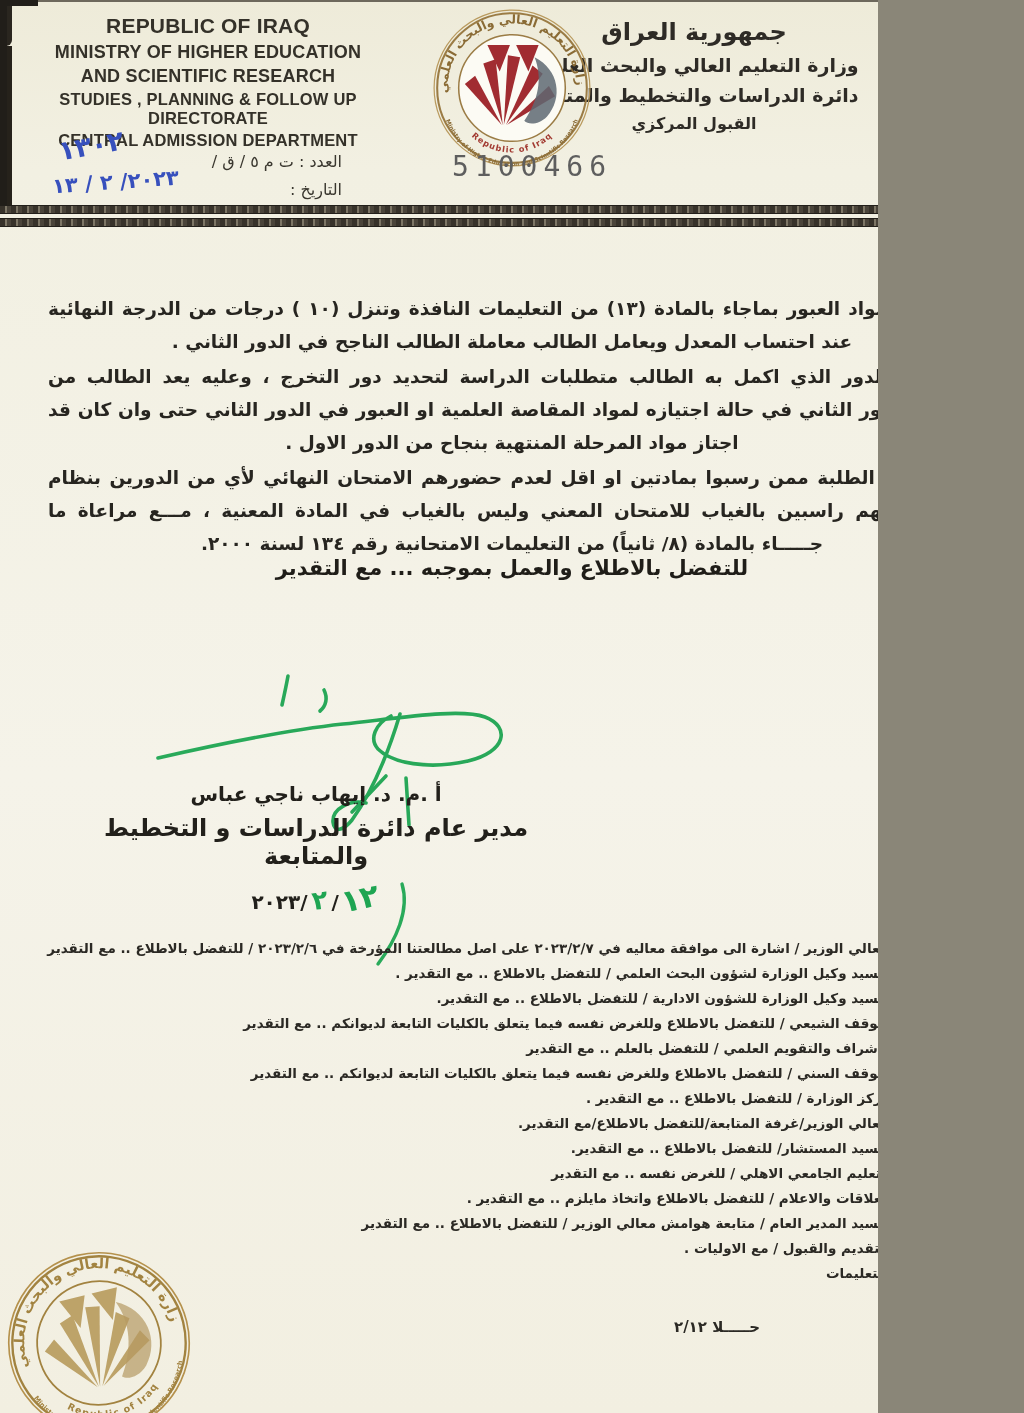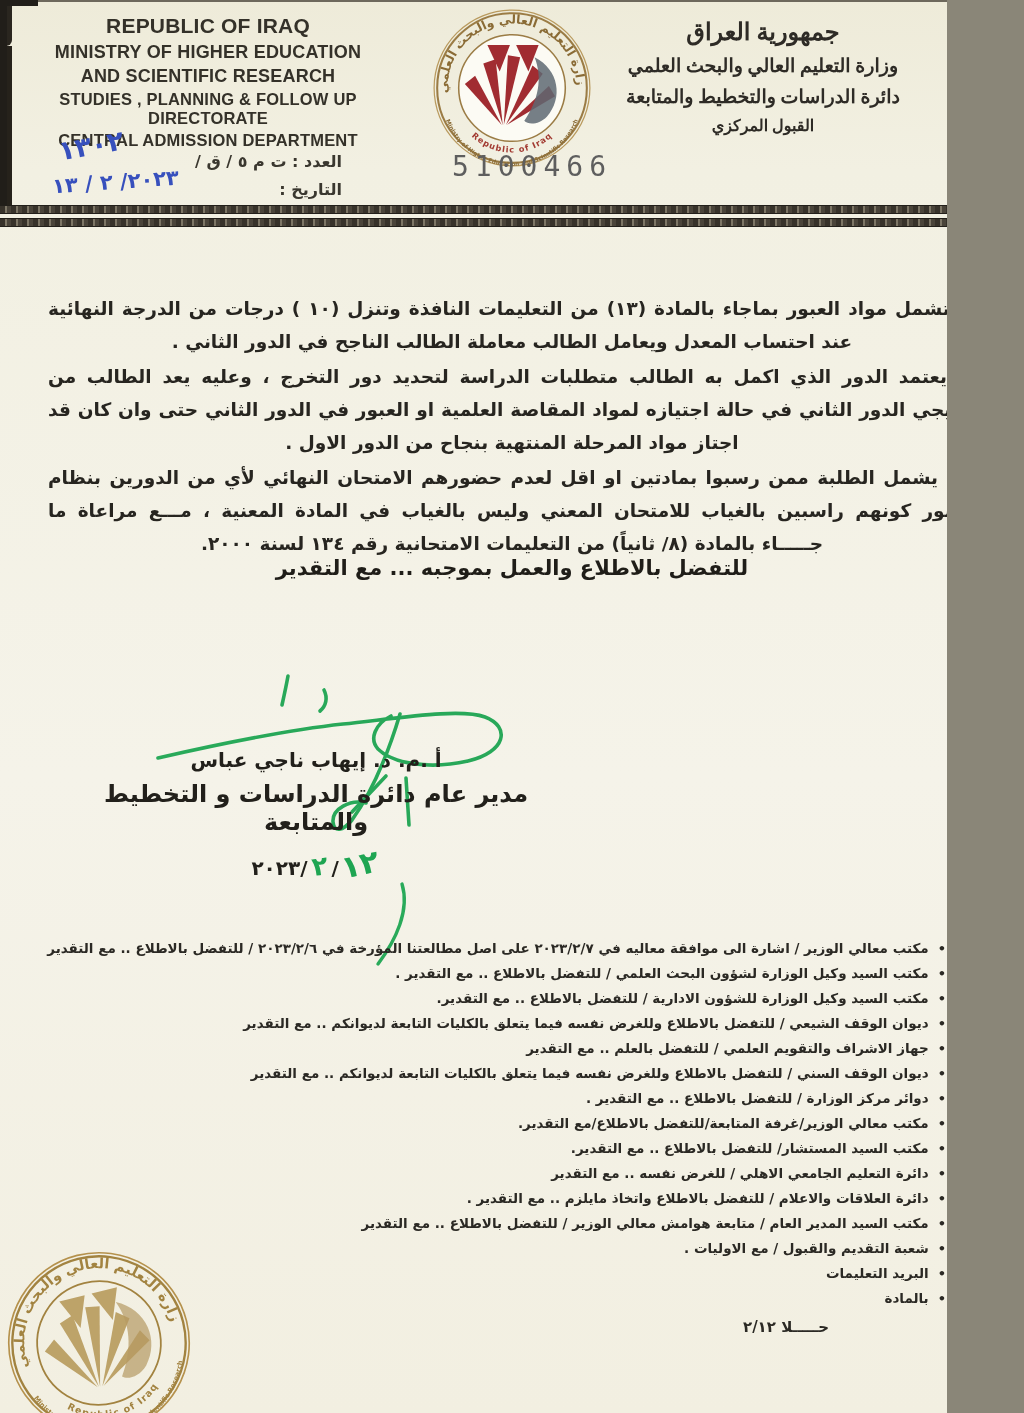--- a/index.html
+++ b/index.html
@@ -1,18 +1,18 @@
 <!DOCTYPE html>
 <html><head>
 <meta charset="utf-8">
 <style>
   * { margin:0; padding:0; box-sizing:border-box; }
   html,body { background:#8a8678; }
   #page {
-    position:relative; width:947px; height:1413px; overflow:hidden;
+    position:relative; width:878px; height:1413px; overflow:hidden;
     background:linear-gradient(180deg,#eeebd9 0%,#f2f0e2 12%,#f5f3e9 55%,#f2efe1 100%);
     font-family:"DejaVu Sans", sans-serif; color:#2c2a25;
   }
   
   .edge { position:absolute; background:#211e19; }
   .edge-top-line { left:0; top:0; width:1024px; height:2px; background:#6d685c; }
   .edge-left-top { left:0; top:0; width:7px; height:214px; }
   .edge-left-corner { left:0; top:0; width:38px; height:6px; }
   .edge-left-mid { left:0; top:212px; width:12px; height:44px; background:#2a261f; border-radius:0 0 6px 0; }
   .edge-left-bottom { left:0; top:1246px; width:12px; height:167px; background:#26221b; }
@@ -22,44 +22,44 @@
     height:9px; margin-bottom:4px;
     background:repeating-linear-gradient(90deg,#37322a 0 5px,#7d7666 5px 7px,#4a443a 7px 11px);
     border-top:1px solid #221f1a; border-bottom:1px solid #221f1a;
   }
   
   .hdr-en { position:absolute; left:12px; top:14px; width:392px; text-align:center;
     font-family:"Liberation Sans", sans-serif; font-weight:bold; color:#343129; letter-spacing:.2px; }
   .hdr-en .l1 { font-size:21px; margin-bottom:4px; }
   .hdr-en .l2,.hdr-en .l3 { font-size:18px; margin-bottom:3px; }
   .hdr-en .l4,.hdr-en .l5 { font-size:16.5px; margin-bottom:3px; }
-  .ref-line { position:absolute; direction:rtl; font-weight:bold; font-size:16px; color:#3a372f; }
+  .ref-line { position:absolute; direction:rtl; font-weight:normal; font-size:16px; color:#3a372f; }
   .ref-number-label { left:132px; top:152px; width:210px; text-align:right; }
   .ref-date-label { left:238px; top:180px; width:104px; }
   .hw { color:#3750bd; font-weight:bold; position:absolute; }
   .hw-ref { left:58px; top:130px; font-size:27px; transform:rotate(-10deg); letter-spacing:4px; }
   .hw-date { left:52px; top:170px; font-size:21px; transform:rotate(-4deg); direction:ltr; letter-spacing:1px; }
   .hdr-ar { position:absolute; right:16px; top:18px; width:336px; text-align:center; direction:rtl;
-    font-weight:bold; color:#2e2b26;font-family:Liberation Serif, serif; }
+    font-weight:bold; color:#2e2b26; }
   .hdr-ar .a1 { font-size:24px; margin-bottom:8px; }
   .hdr-ar .a2,.hdr-ar .a3 { font-size:19px; margin-bottom:8px; }
   .hdr-ar .a4 { font-size:16px; }
   .seal-wrap { position:absolute; left:430px; top:6px; width:164px; height:164px; }
   .serial { position:absolute; left:452px; top:150px; font-family:"DejaVu Sans Mono", monospace;
     font-size:28px; letter-spacing:6px; color:#5e5e5e; }
   
   .body-text { position:absolute; left:48px; top:292px; width:928px; direction:rtl;
     text-align:justify; text-align-last:center; font-size:18.5px; font-weight:700;
     color:#272520; line-height:33px; }
   .body-text .para { margin-bottom:2px; }
   .closing { position:absolute; left:48px; top:556px; width:928px; text-align:center; direction:rtl;
     font-size:21px; font-weight:800; color:#1f1d18; }
   
   .sig-svg { position:absolute; left:138px; top:660px; }
-  .sig-block { position:absolute; left:96px; top:748px; width:440px; text-align:center; direction:rtl;
+  .sig-block { position:absolute; left:96px; top:782px; width:440px; text-align:center; direction:rtl;
     font-weight:bold; color:#22201b; }
   .sig-name { font-size:20px; margin-bottom:8px; }
   .sig-title { font-size:24px; margin-bottom:10px; }
   .sig-date { direction:ltr; font-size:20px; letter-spacing:1px; }
   .green { color:#1ea552; }
   .hw-month { display:inline-block; font-size:26px; transform:rotate(-8deg); padding:0 4px; }
   .hw-day { display:inline-block; font-size:31px; transform:rotate(-12deg); padding:0 2px; }
   .day-tail { position:absolute; left:372px; top:880px; }
   
   .dist { position:absolute; left:40px; top:936px; width:940px; direction:rtl; color:#2b2924; }

